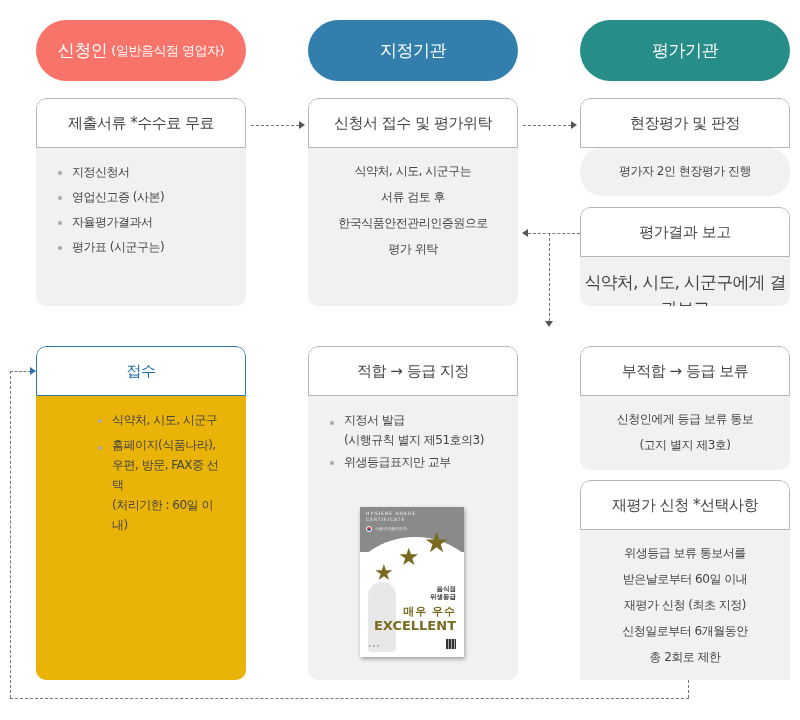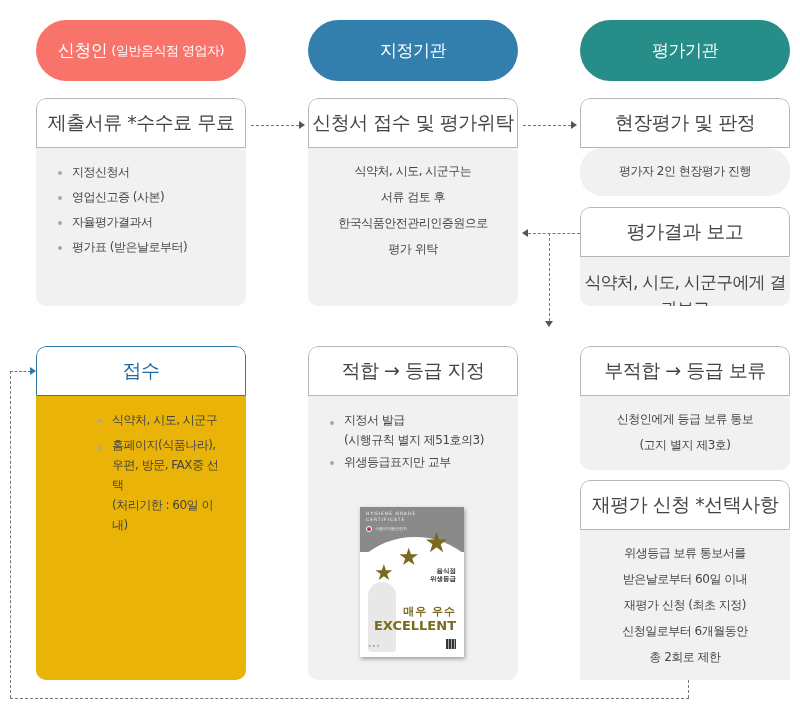--- a/index.html
+++ b/index.html
@@ -15,21 +15,21 @@
   .pill small { font-size: 13px; margin-left: 4px; letter-spacing: -0.5px; }
   .pill-red { left: 36px; background: #f8736a; }
   .pill-blue { left: 308px; background: #327fad; }
   .pill-teal { left: 580px; background: #268d89; }
 
   .card { position: absolute; width: 210px; border-radius: 10px; overflow: hidden; }
   .card-head {
     height: 50px; background: #fff; border: 1px solid #b5b5b5;
     border-top-left-radius: 10px; border-top-right-radius: 10px;
     display: flex; align-items: center; justify-content: center;
-    font-size: 19px; color: #444; letter-spacing: -0.5px;
+    font-size: 15px; color: #444; letter-spacing: -0.5px;
   }
   .card-body { background: #f1f1f1; font-size: 12px; color: #444; letter-spacing: -0.5px; }
   .card.blue .card-head { border-color: #2f77a8; color: #1f6aa0; }
   .card.blue .card-body { background: #eab308; padding-left: 40px; }
 
   .center-lines { text-align: center; line-height: 26px; padding-top: 10px; }
   .bullets { list-style: none; padding: 12px 18px 0 22px; line-height: 25px; }
   .bullets li { position: relative; padding-left: 14px; }
   .bullets li::before {
     content: ""; position: absolute; left: 0; top: 11px; width: 4px; height: 4px;
@@ -48,21 +48,21 @@
     position: absolute; left: 360px; top: 507px; width: 104px; height: 150px;
     background: #fff; box-shadow: 1px 2px 4px rgba(0,0,0,0.35); overflow: hidden;
   }
   .cert-top { height: 45px; background: #8a8a8a; padding: 4px 6px; color: #eee; font-size: 4.5px; letter-spacing: 1px; line-height: 6px; }
   .cert-top .badge { display: flex; align-items: center; margin-top: 3px; font-size: 4px; letter-spacing: 0; }
   .cert-top .dot { width: 6px; height: 6px; border-radius: 50%; background: linear-gradient(#d33 50%, #2a4e9a 50%); margin-right: 3px; border: 1px solid #fff; }
   .cert-arc { position: absolute; left: -20px; top: 30px; width: 150px; height: 140px; border-radius: 50%; background: #fff; }
   .cert-star { position: absolute; color: #7a6a20; line-height: 1; }
   .cert-fork { position: absolute; left: 8px; top: 75px; width: 28px; height: 70px; background: #e2e2e2; border-radius: 14px 14px 4px 4px; opacity: 0.8; }
   .cert-text { position: absolute; right: 8px; text-align: right; color: #333; }
-  .cert-sub { top: 60px; font-size: 6.5px; line-height: 8px; font-weight: bold; }
+  .cert-sub { top: 78px; font-size: 6.5px; line-height: 8px; font-weight: bold; }
   .cert-main { top: 97px; font-size: 11px; font-weight: bold; color: #7a6a20; letter-spacing: 1px; }
   .cert-en { top: 111px; font-size: 13px; font-weight: bold; color: #7a6a20; }
   .cert-qr { position: absolute; right: 8px; bottom: 8px; width: 10px; height: 10px; background: repeating-linear-gradient(90deg, #333 0 2px, #aaa 2px 3px); }
   .cert-foot { position: absolute; left: 8px; bottom: 9px; font-size: 3.5px; color: #888; }
 </style>
 </head>
 <body>
 
 <div class="pill pill-red">
   <span>신청인</span>
@@ -75,21 +75,21 @@
   <span>평가기관</span>
 </div>
 
 <div class="card" style="left:36px; top:98px; height:208px;">
   <div class="card-head">제출서류 *수수료 무료</div>
   <div class="card-body" style="height:158px;">
     <ul class="bullets">
       <li>지정신청서</li>
       <li>영업신고증 (사본)</li>
       <li>자율평가결과서</li>
-      <li>평가표 (받은날로부터)</li>
+      <li>평가표 (시군구는)</li>
     </ul>
   </div>
 </div>
 
 <div class="card" style="left:308px; top:98px; height:208px;">
   <div class="card-head">신청서 접수 및 평가위탁</div>
   <div class="card-body center-lines" style="height:158px; padding-top:10px;">
     <div>식약처, 시도, 시군구는</div>
     <div>서류 검토 후</div>
     <div>한국식품안전관리인증원으로</div>

